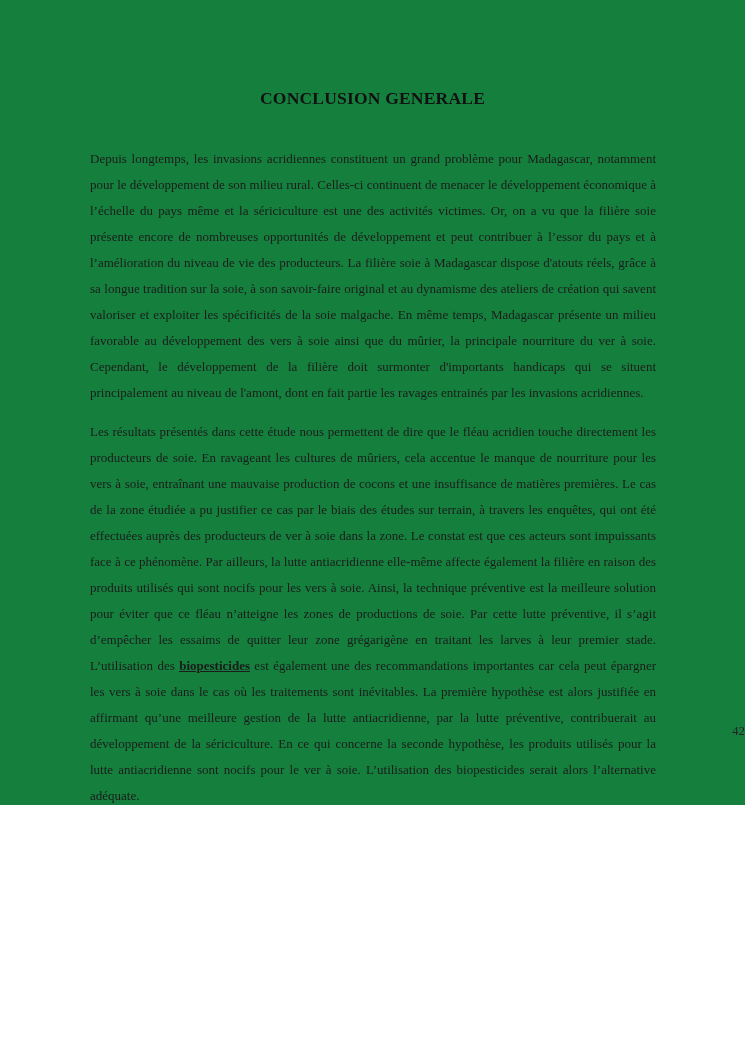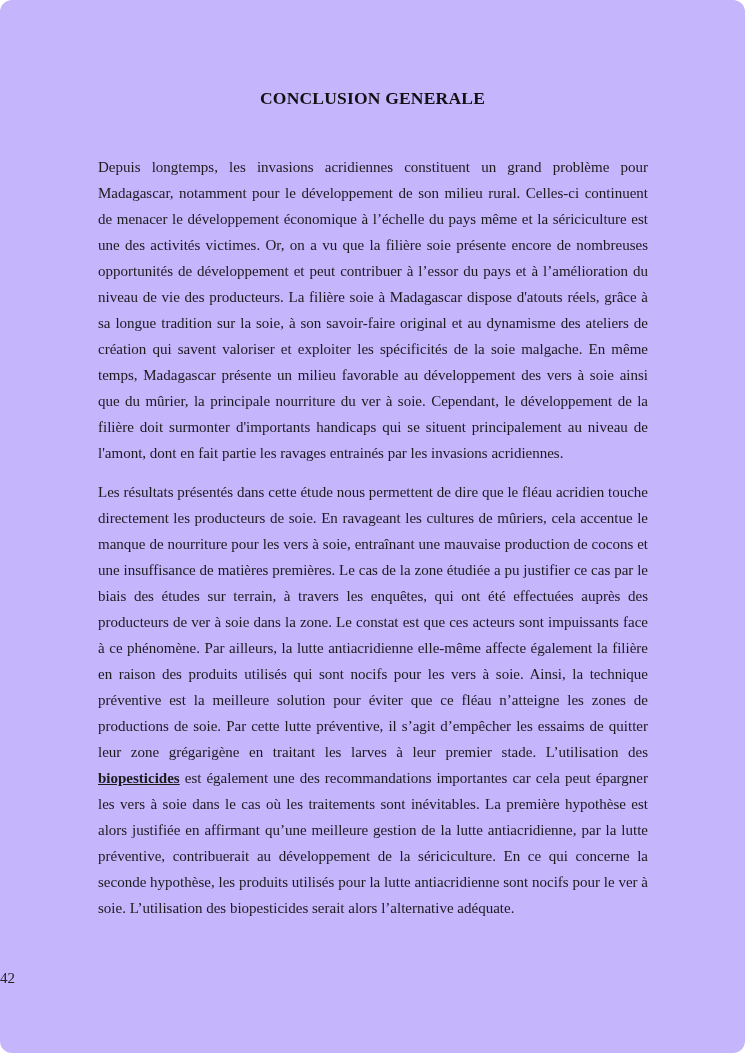--- a/index.html
+++ b/index.html
@@ -3,67 +3,66 @@
 <meta charset="utf-8">
 <style>
   html, body {
     margin: 0;
     padding: 0;
     background: #ffffff;
   }
   .page {
     position: relative;
     width: 745px;
-    height: 1053px;
-    background: #c4b5fd;
+    height: 805px;
+    background: #15803d;
     font-family: "Liberation Serif", "DejaVu Serif", serif;
     color: #1b1b1b;
     overflow: hidden;
     box-sizing: border-box;
-    border-radius: 12px;
   }
   .title {
     position: absolute;
     top: 88px;
     left: 0;
     width: 100%;
     margin: 0;
     text-align: center;
     font-size: 17.5px;
     font-weight: bold;
     letter-spacing: 0.2px;
     color: #111111;
   }
   .body-text {
     position: absolute;
     top: 146px;
     left: 90px;
     width: 566px;
   }
   .para {
-    margin: 8px;
-    font-size: 15px;
+    margin: 0;
+    font-size: 13px;
     line-height: 26px;
     text-align: justify;
     text-align-last: left;
   }
   .para + .para {
     margin-top: 13px;
   }
   .para strong {
     font-weight: bold;
     text-decoration: underline;
   }
   .footer {
     position: absolute;
     bottom: 66px;
     left: 0;
     width: 100%;
-    text-align: left;
-    font-size: 15px;
+    text-align: right;
+    font-size: 13px;
     color: #222222;
   }
 </style>
 </head>
 <body>
 
 <div class="page">
   <h1 class="title">CONCLUSION GENERALE</h1>
 
   <div class="body-text">

